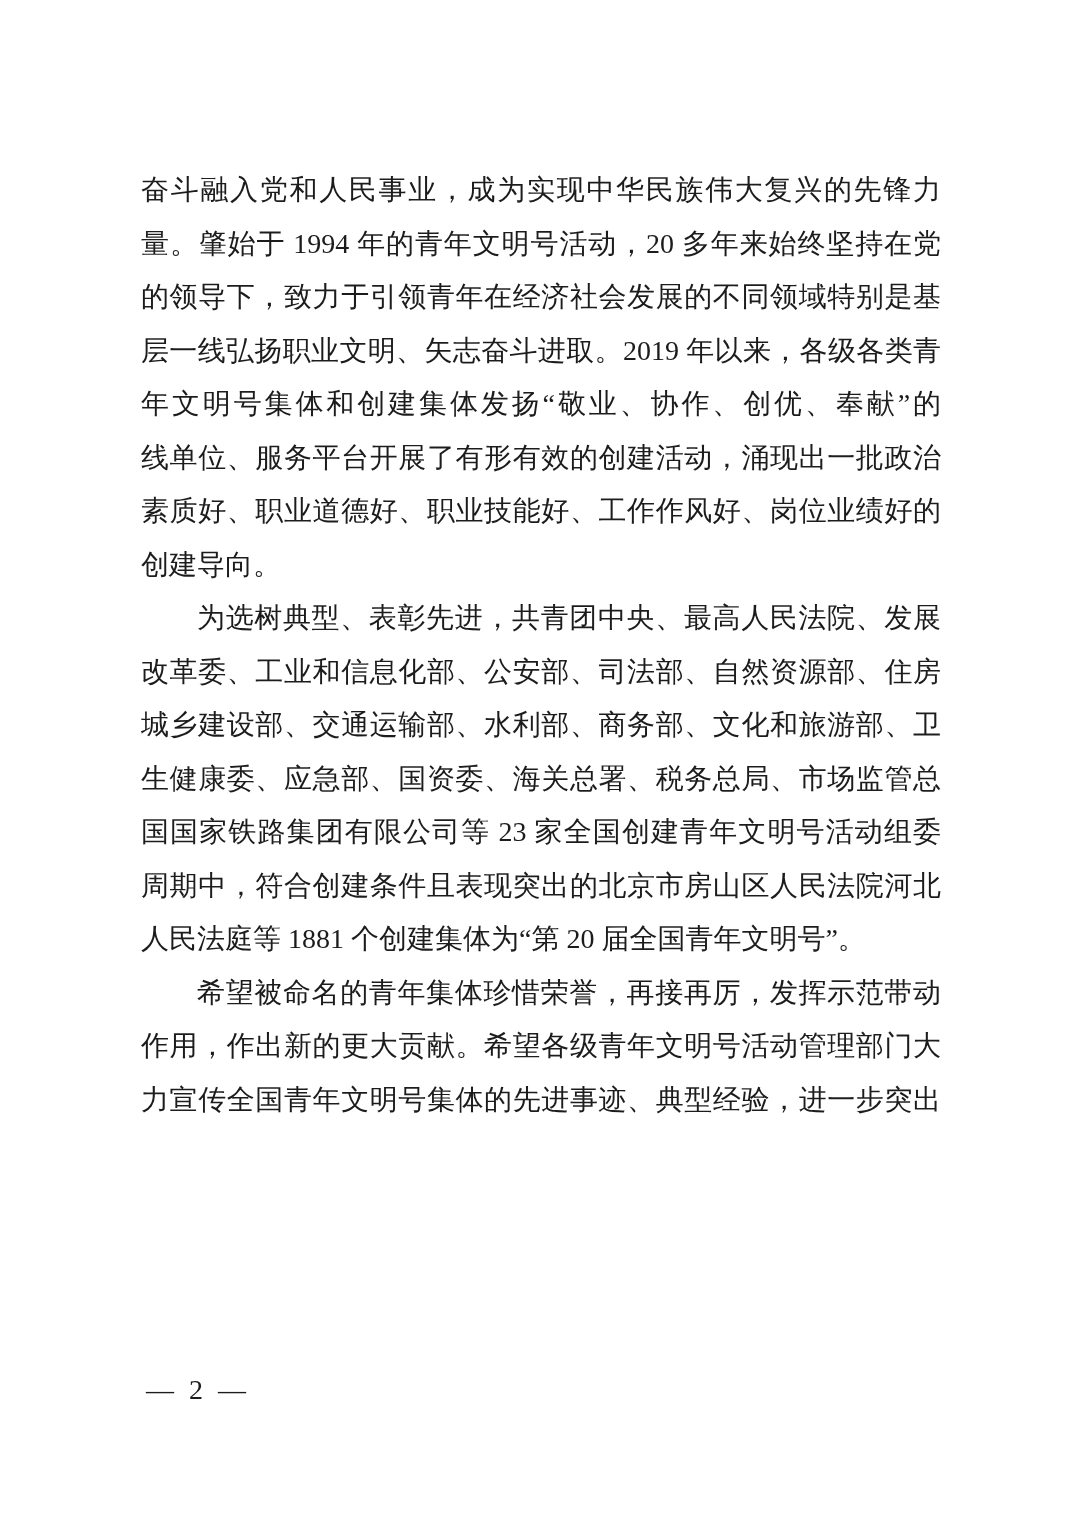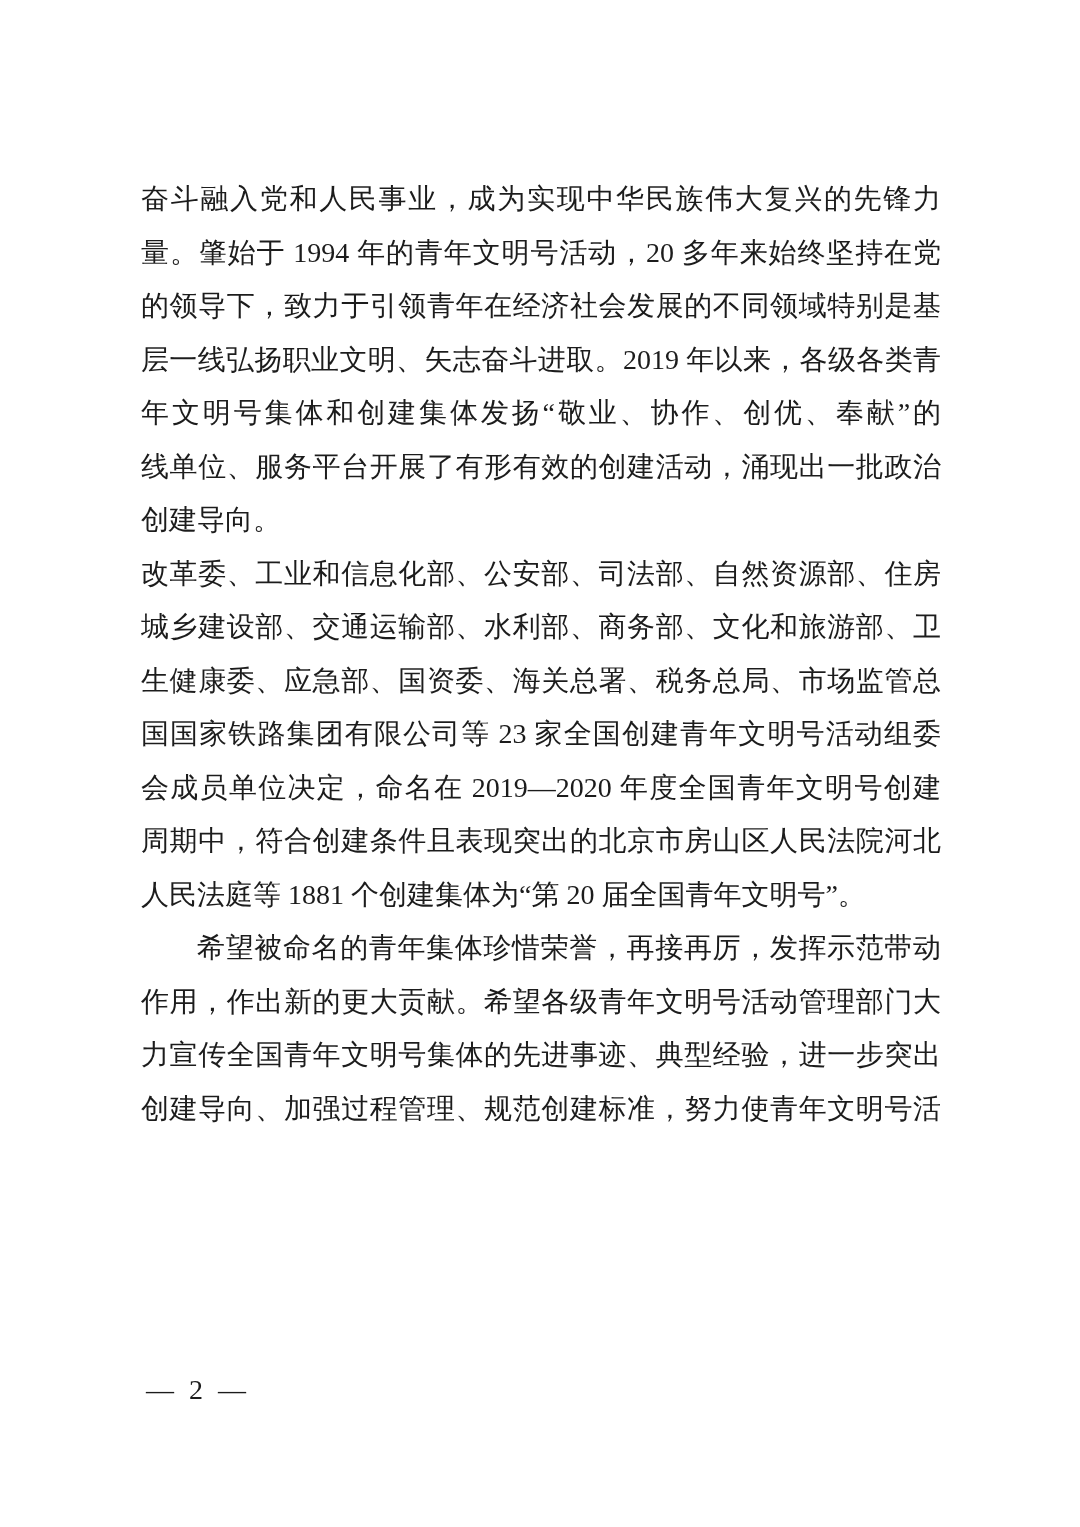--- a/index.html
+++ b/index.html
@@ -17,21 +17,21 @@
   .page {
     position: absolute;
     left: 0; top: 0;
     width: 1080px;
     height: 1527px;
     background: #ffffff;
   }
   .doc-body {
     position: absolute;
     left: 141px;
-    top: 172px;
+    top: 163px;
     width: 800px;
   }
   .line {
     height: 53.5px;
     line-height: 53.5px;
     font-size: 28px;
     color: #1c1c1c;
     text-align: justify;
     white-space: normal;
   }
@@ -58,29 +58,29 @@
 <body>
 
 <div class="page">
   <div class="doc-body" id="doc-body">
       <div class="line fill">奋斗融入党和人民事业，成为实现中华民族伟大复兴的先锋力</div>
       <div class="line fill">量。肇始于 1994 年的青年文明号活动，20 多年来始终坚持在党</div>
       <div class="line fill">的领导下，致力于引领青年在经济社会发展的不同领域特别是基</div>
       <div class="line fill">层一线弘扬职业文明、矢志奋斗进取。2019 年以来，各级各类青</div>
       <div class="line fill">年文明号集体和创建集体发扬“敬业、协作、创优、奉献”的</div>
       <div class="line fill">线单位、服务平台开展了有形有效的创建活动，涌现出一批政治</div>
+      <div class="line fill">素质好、职业道德好、职业技能好、工作作风好、岗位业绩好的</div>
       <div class="line">创建导向。</div>
+      <div class="line fill indent">为选树典型、表彰先进，共青团中央、最高人民法院、发展</div>
       <div class="line fill">改革委、工业和信息化部、公安部、司法部、自然资源部、住房</div>
       <div class="line fill">城乡建设部、交通运输部、水利部、商务部、文化和旅游部、卫</div>
       <div class="line fill">生健康委、应急部、国资委、海关总署、税务总局、市场监管总</div>
       <div class="line fill">国国家铁路集团有限公司等 23 家全国创建青年文明号活动组委</div>
-      <div class="line fill">会成员单位决定，命名在 2019—2020 年度全国青年文明号创建</div>
       <div class="line fill">周期中，符合创建条件且表现突出的北京市房山区人民法院河北</div>
       <div class="line">人民法庭等 1881 个创建集体为“第 20 届全国青年文明号”。</div>
       <div class="line fill indent">希望被命名的青年集体珍惜荣誉，再接再厉，发挥示范带动</div>
       <div class="line fill">作用，作出新的更大贡献。希望各级青年文明号活动管理部门大</div>
       <div class="line fill">力宣传全国青年文明号集体的先进事迹、典型经验，进一步突出</div>
-      <div class="line fill">创建导向、加强过程管理、规范创建标准，努力使青年文明号活</div>
     </div>
   <div class="page-footer">
     <span class="page-number">— 2 —</span>
   </div>
 </div>
 
 </body></html>

